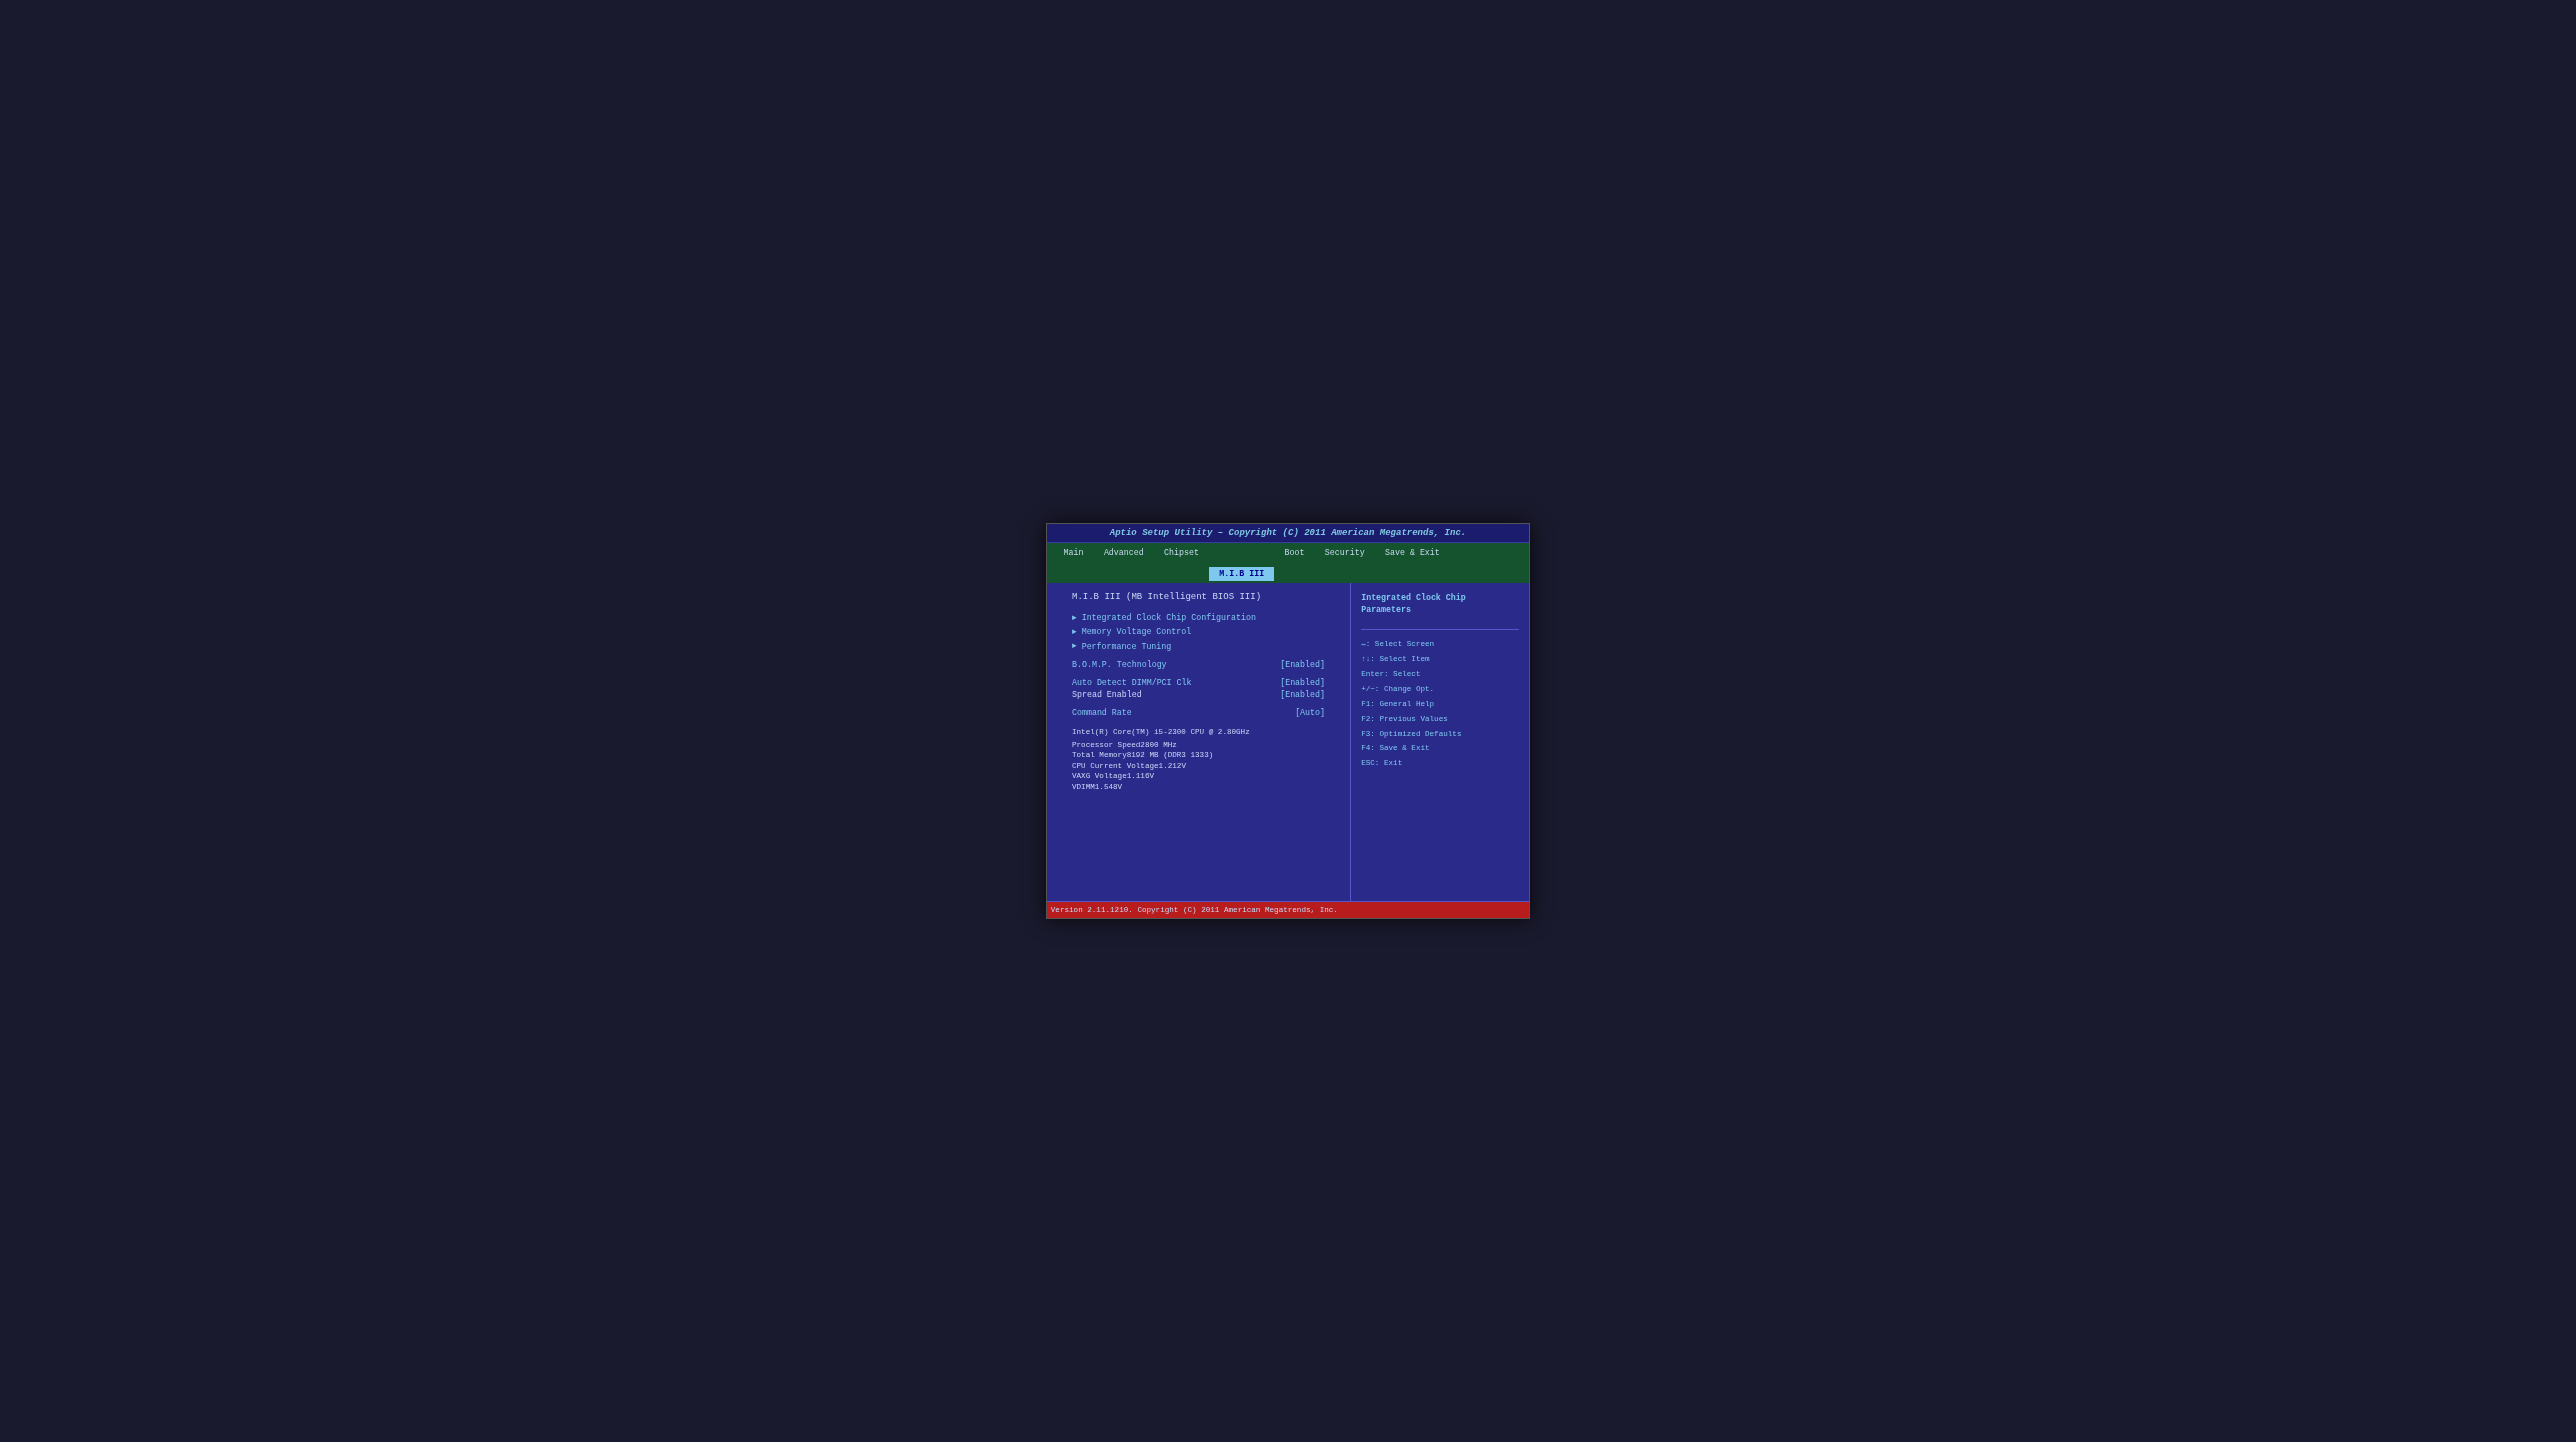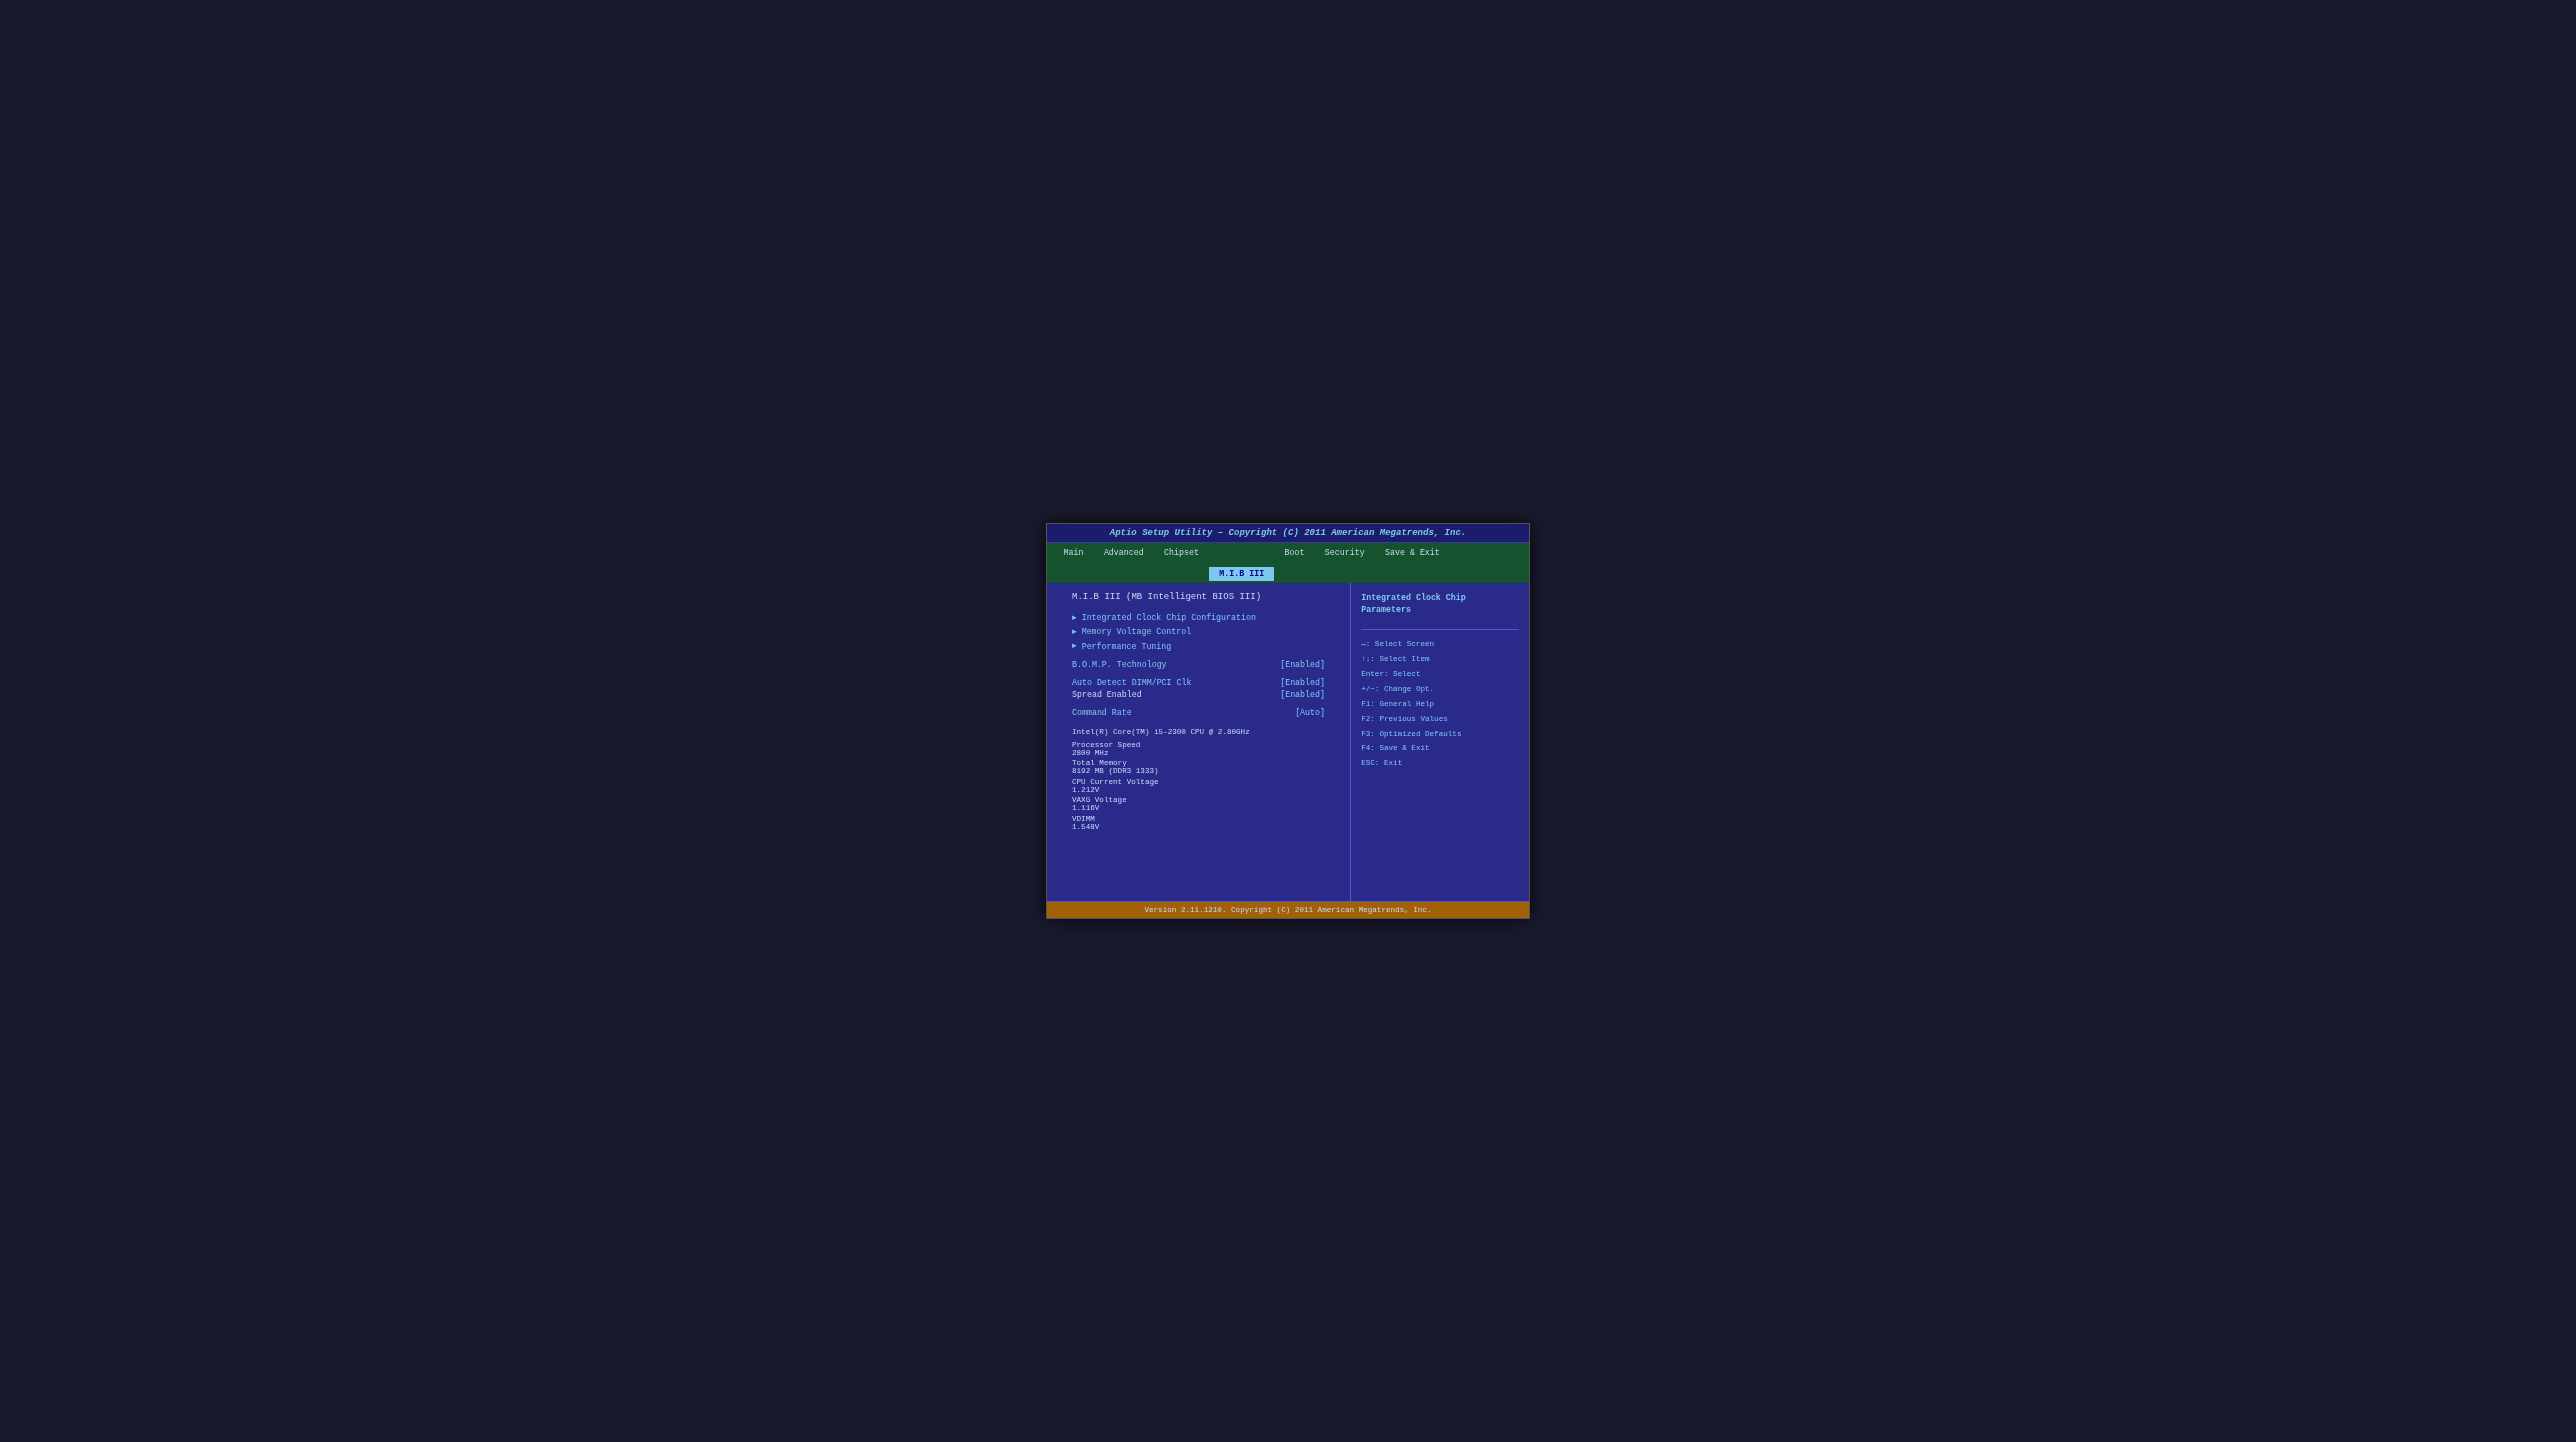--- a/index.html
+++ b/index.html
@@ -104,24 +104,23 @@
     .info-block {
       margin-top: 10.2px;
       font-size: 7.6px;
     }
     .info-title {
       color: #c8d8f8;
       margin-bottom: 5.1px;
     }
     .info-row {
       display: flex;
-      justify-content: flex-end;
+      justify-content: flex-start;
       color: #c8d8f8;
       margin-bottom: 2.5px;
-      flex-direction: column;
     }
     .info-row .info-label {
       color: #c8d8f8;
     }
     .info-row .info-val {
       color: #c8d8f8;
     }
     .help-title {
       color: #7ec8f0;
       font-size: 8.3px;
@@ -136,23 +135,22 @@
     }
     .key-list {
       font-size: 7.6px;
       color: #7ec8f0;
       line-height: 1.8;
     }
     .key-list div {
       margin-bottom: 1.3px;
     }
     .footer {
-      background: #a16207;
-      color: #c8d8f8;
-      text-align: center;
+      background: #b91c1c;
+      color: #c8d8f8;
       padding: 3.8px;
       font-size: 7.6px;
       border-top: 0.6px solid #5555cc;
     }
   </style>
 </head>
 <body>
 
 <div class="bios-screen">
 

